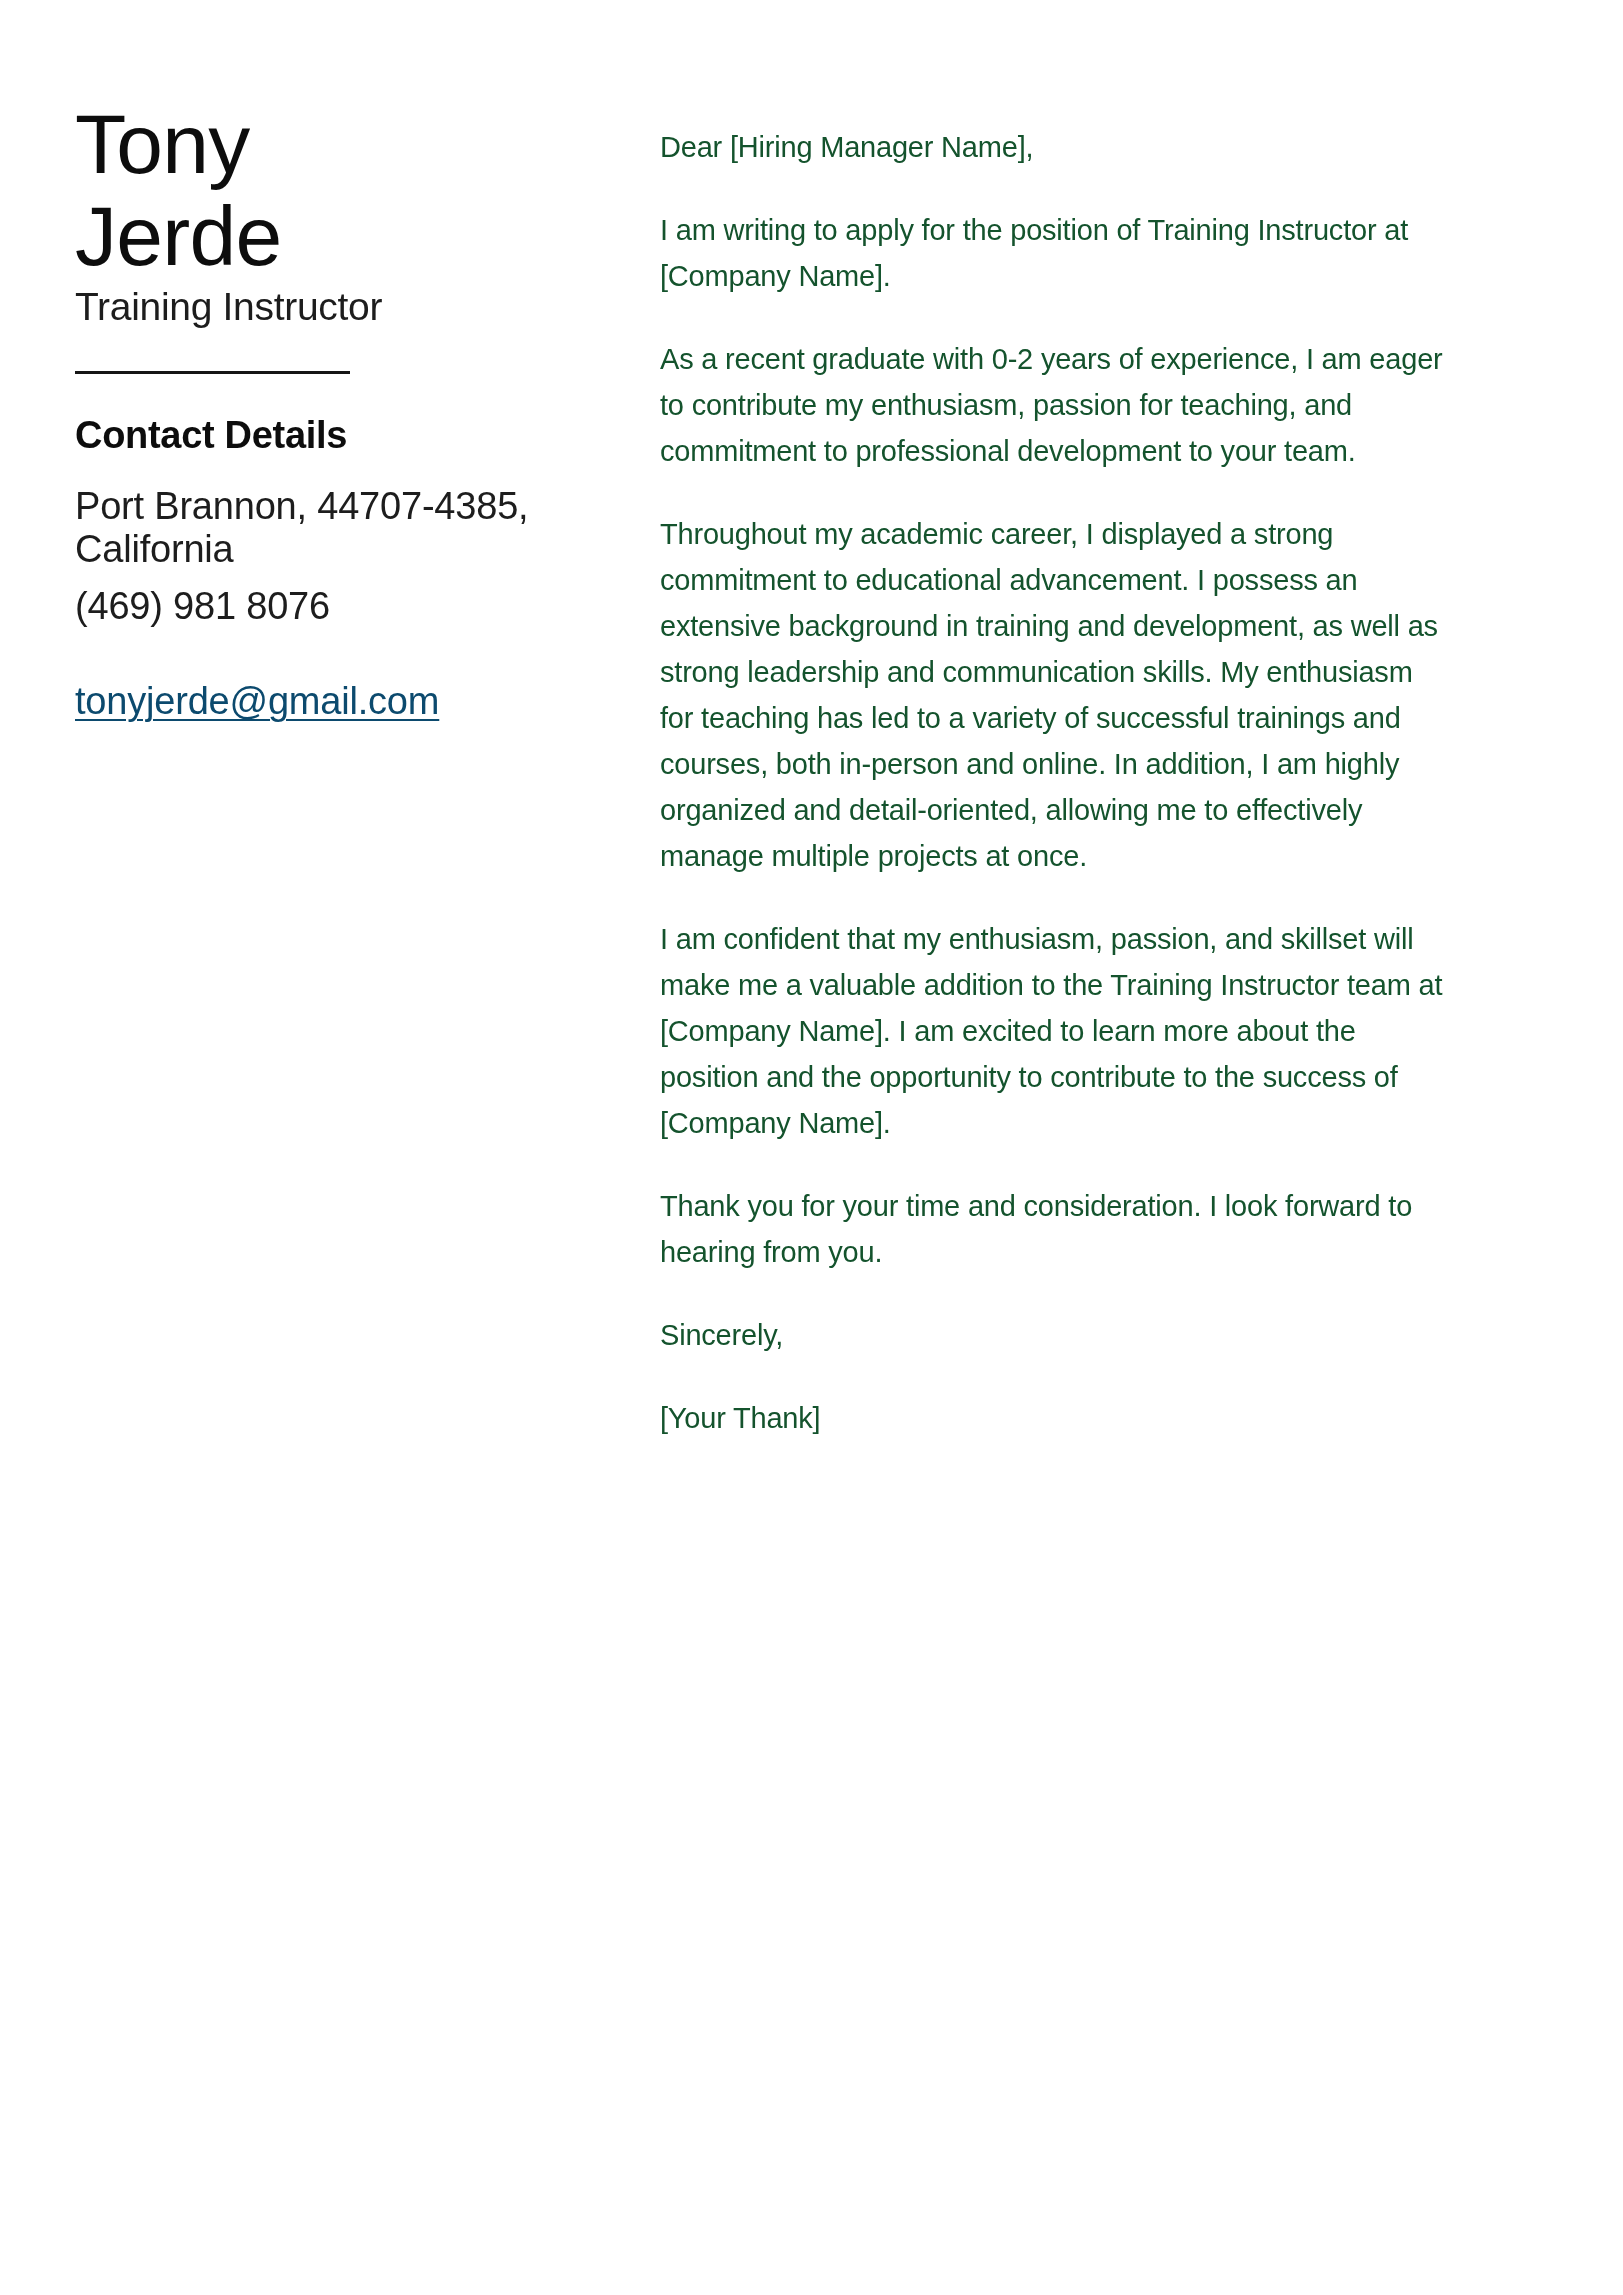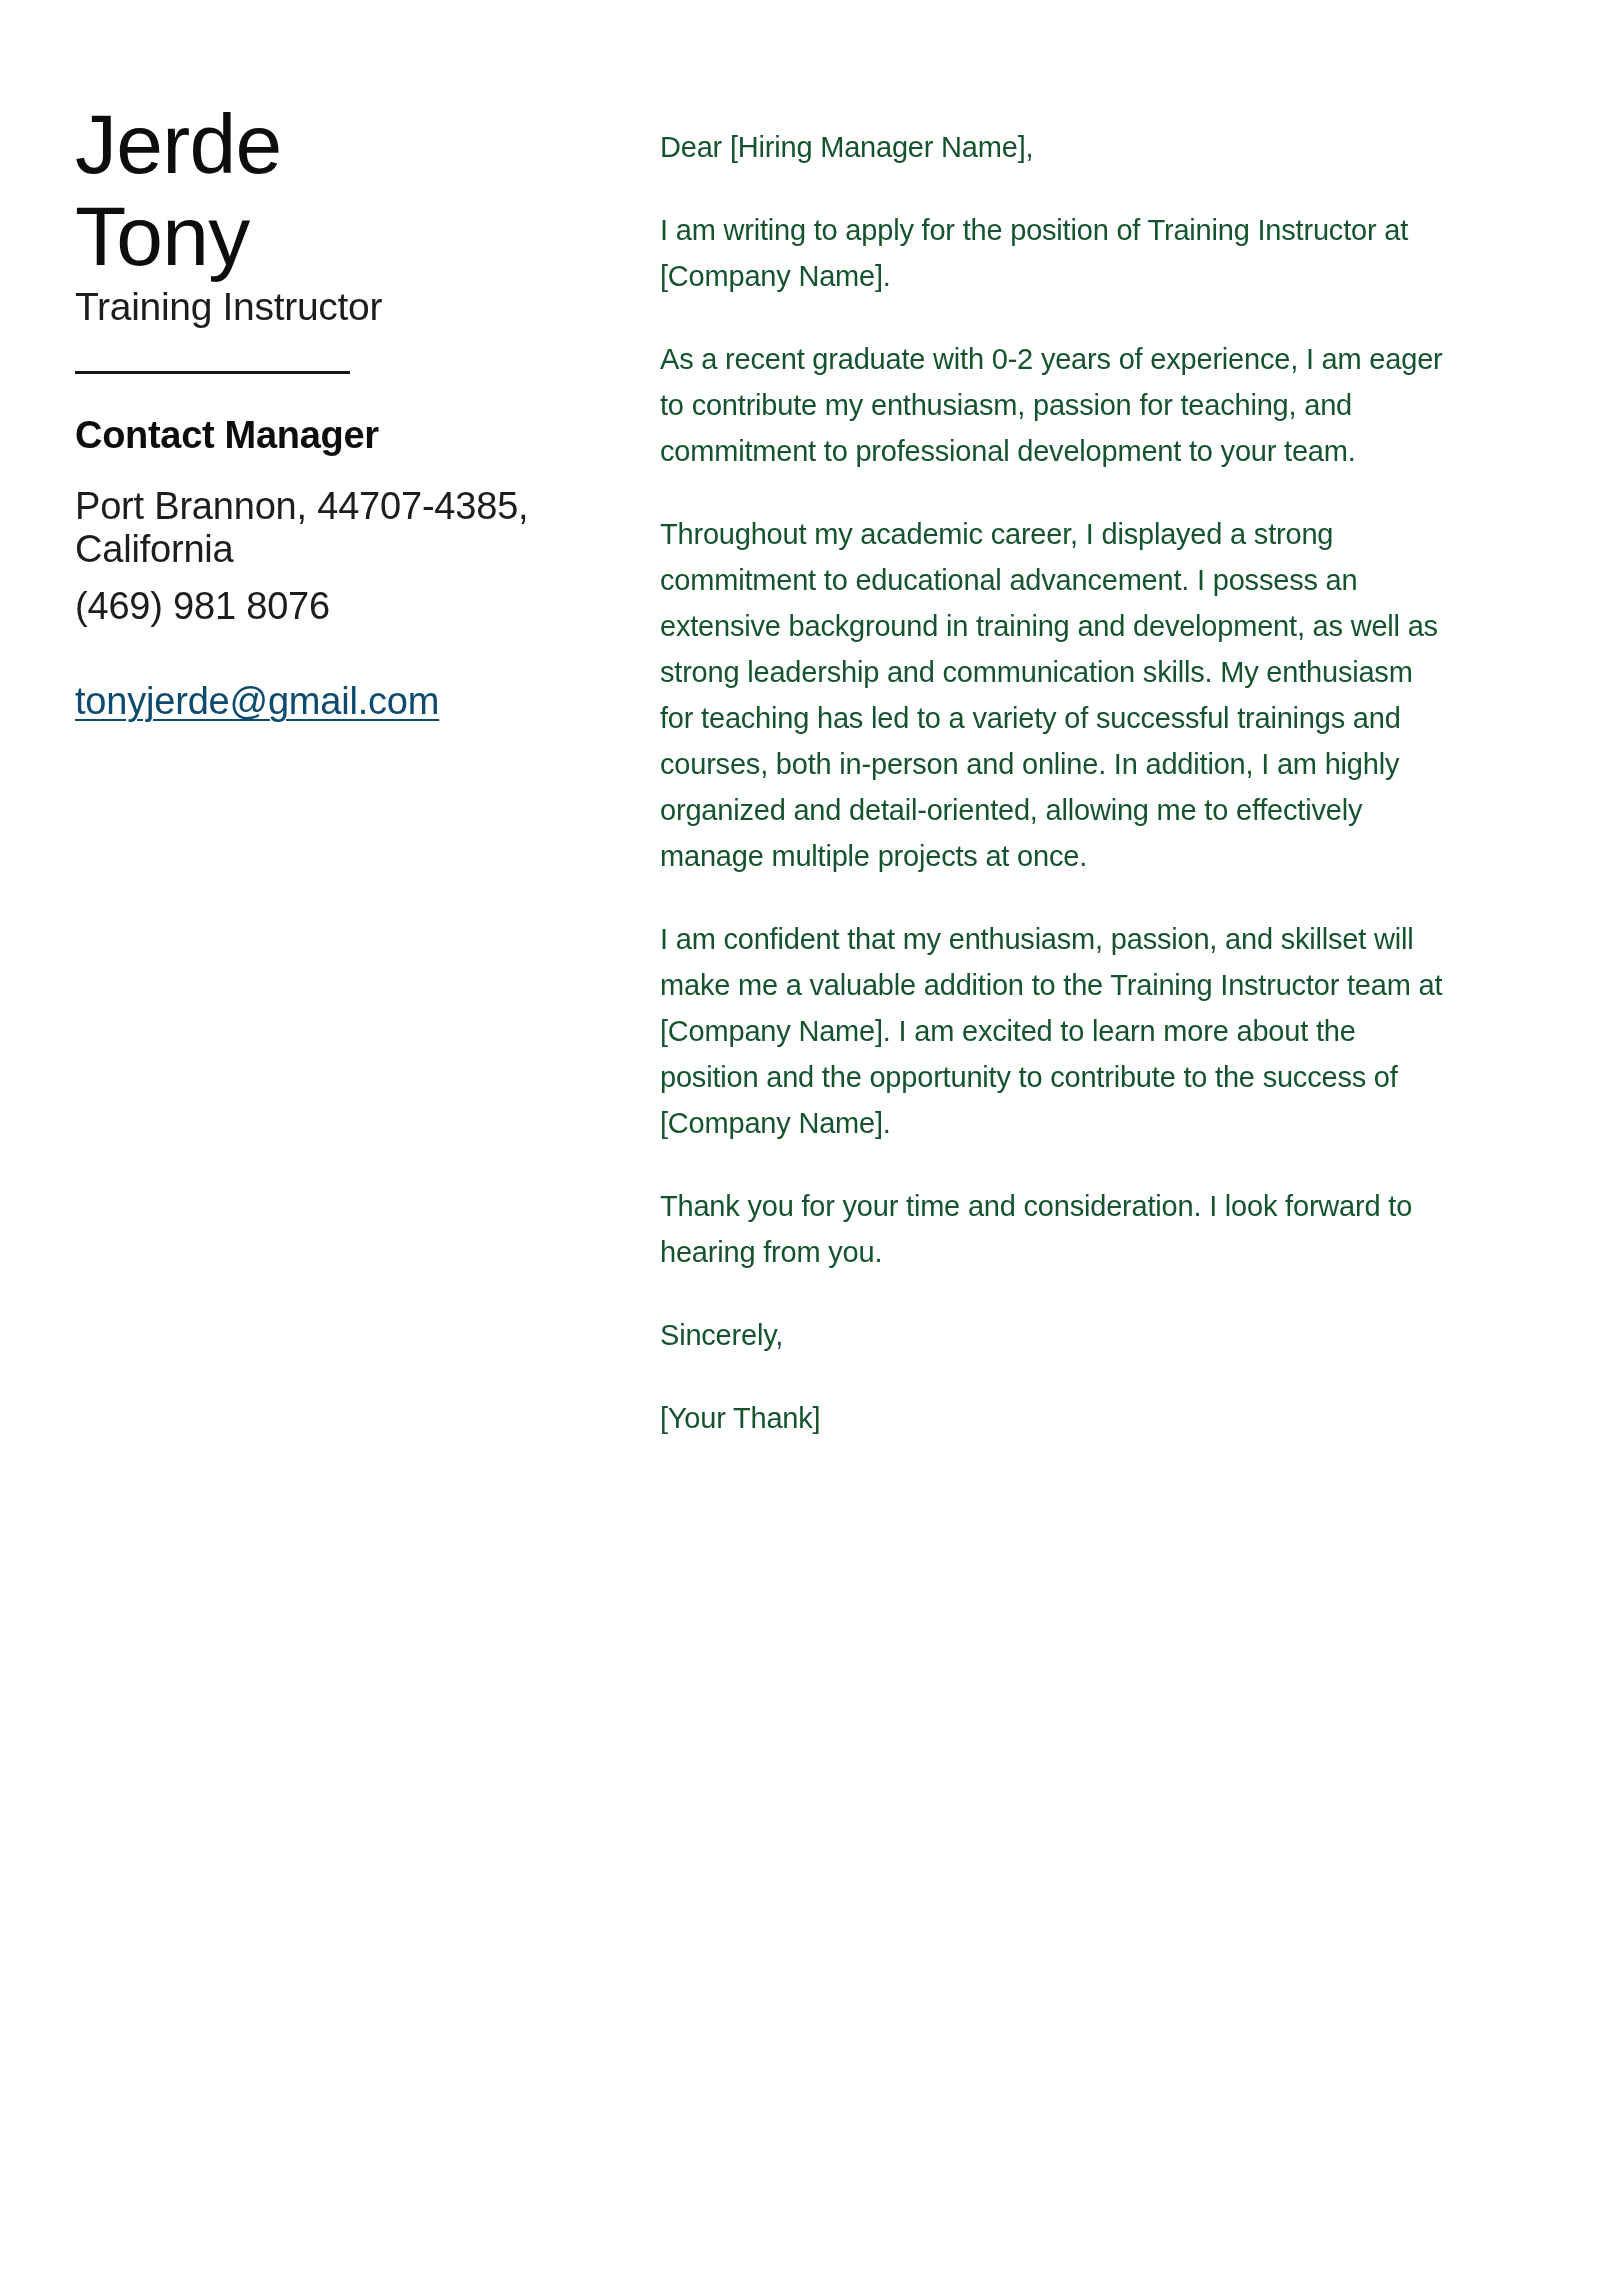--- a/index.html
+++ b/index.html
@@ -86,26 +86,26 @@
     white-space: pre-line;
   }
 </style>
 </head>
 <body>
 
 <div class="page">
 
   <div class="sidebar">
     <div class="name-block">
+      <div>Tony</div>
       <div>Jerde</div>
-      <div>Tony</div>
     </div>
     <div class="job-title">Training Instructor</div>
     <div class="divider"></div>
-    <div class="contact-heading">Contact Manager</div>
+    <div class="contact-heading">Contact Details</div>
     <div class="contact-item contact-address">Port Brannon, 44707-4385,
 California</div>
     <div class="contact-item contact-phone">(469) 981 8076</div>
     <div class="contact-item contact-email">
       <a href="#">tonyjerde@gmail.com</a>
     </div>
   </div>
 
   <div class="letter">
     <p>Dear [Hiring Manager Name],</p>

